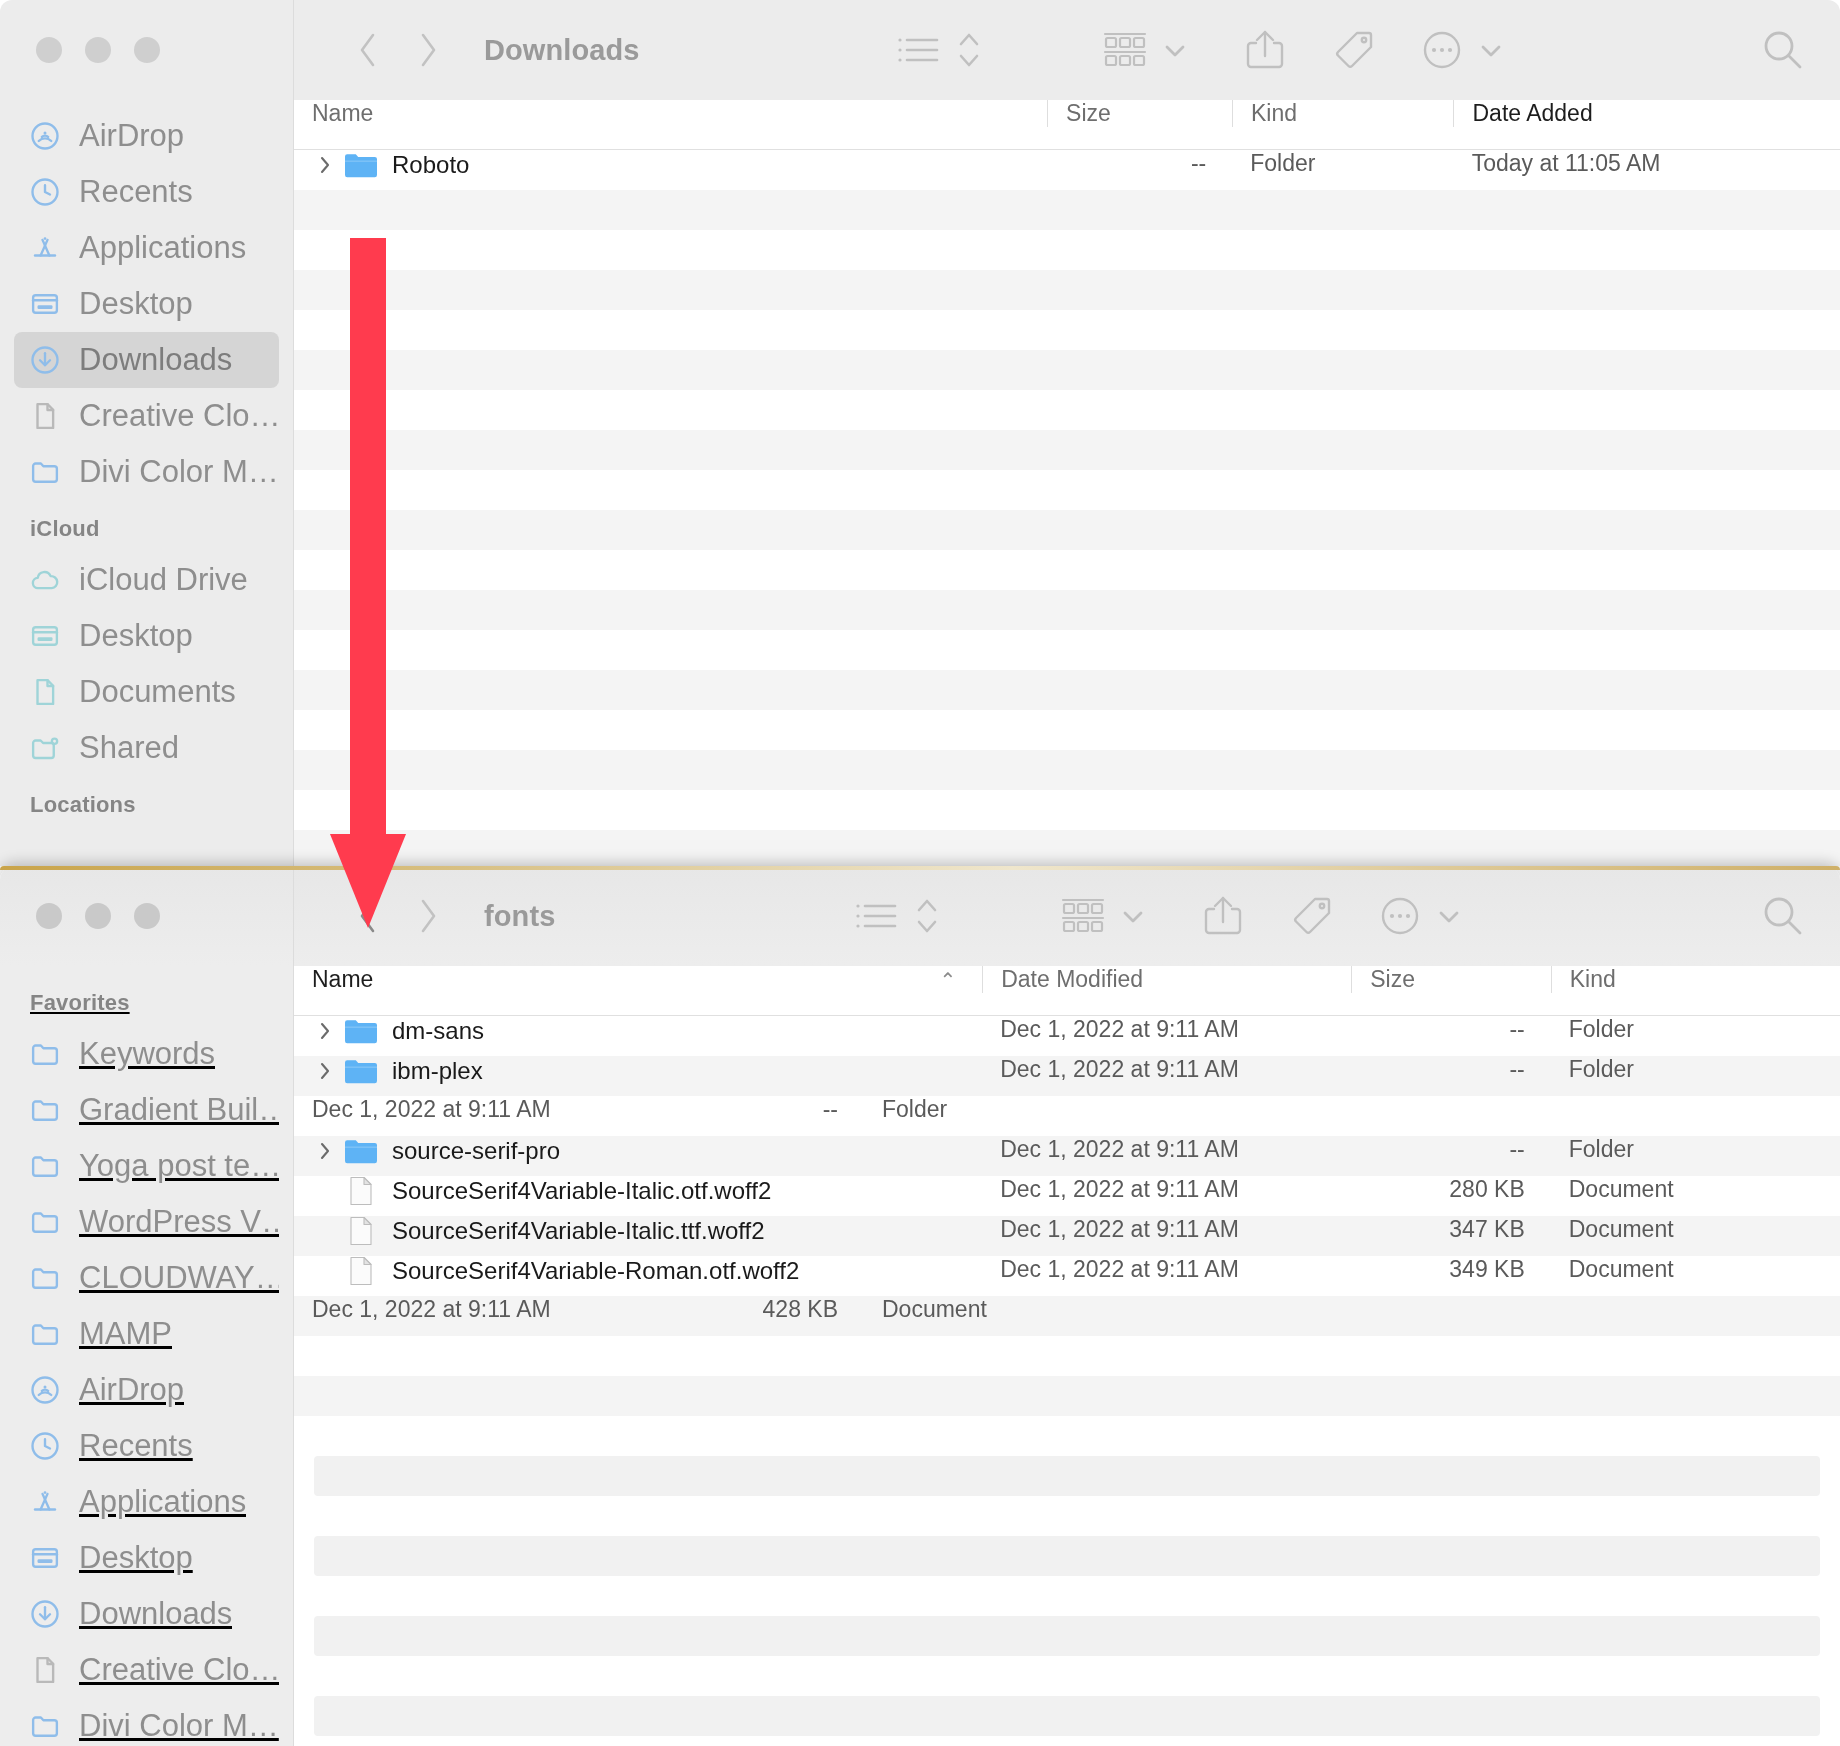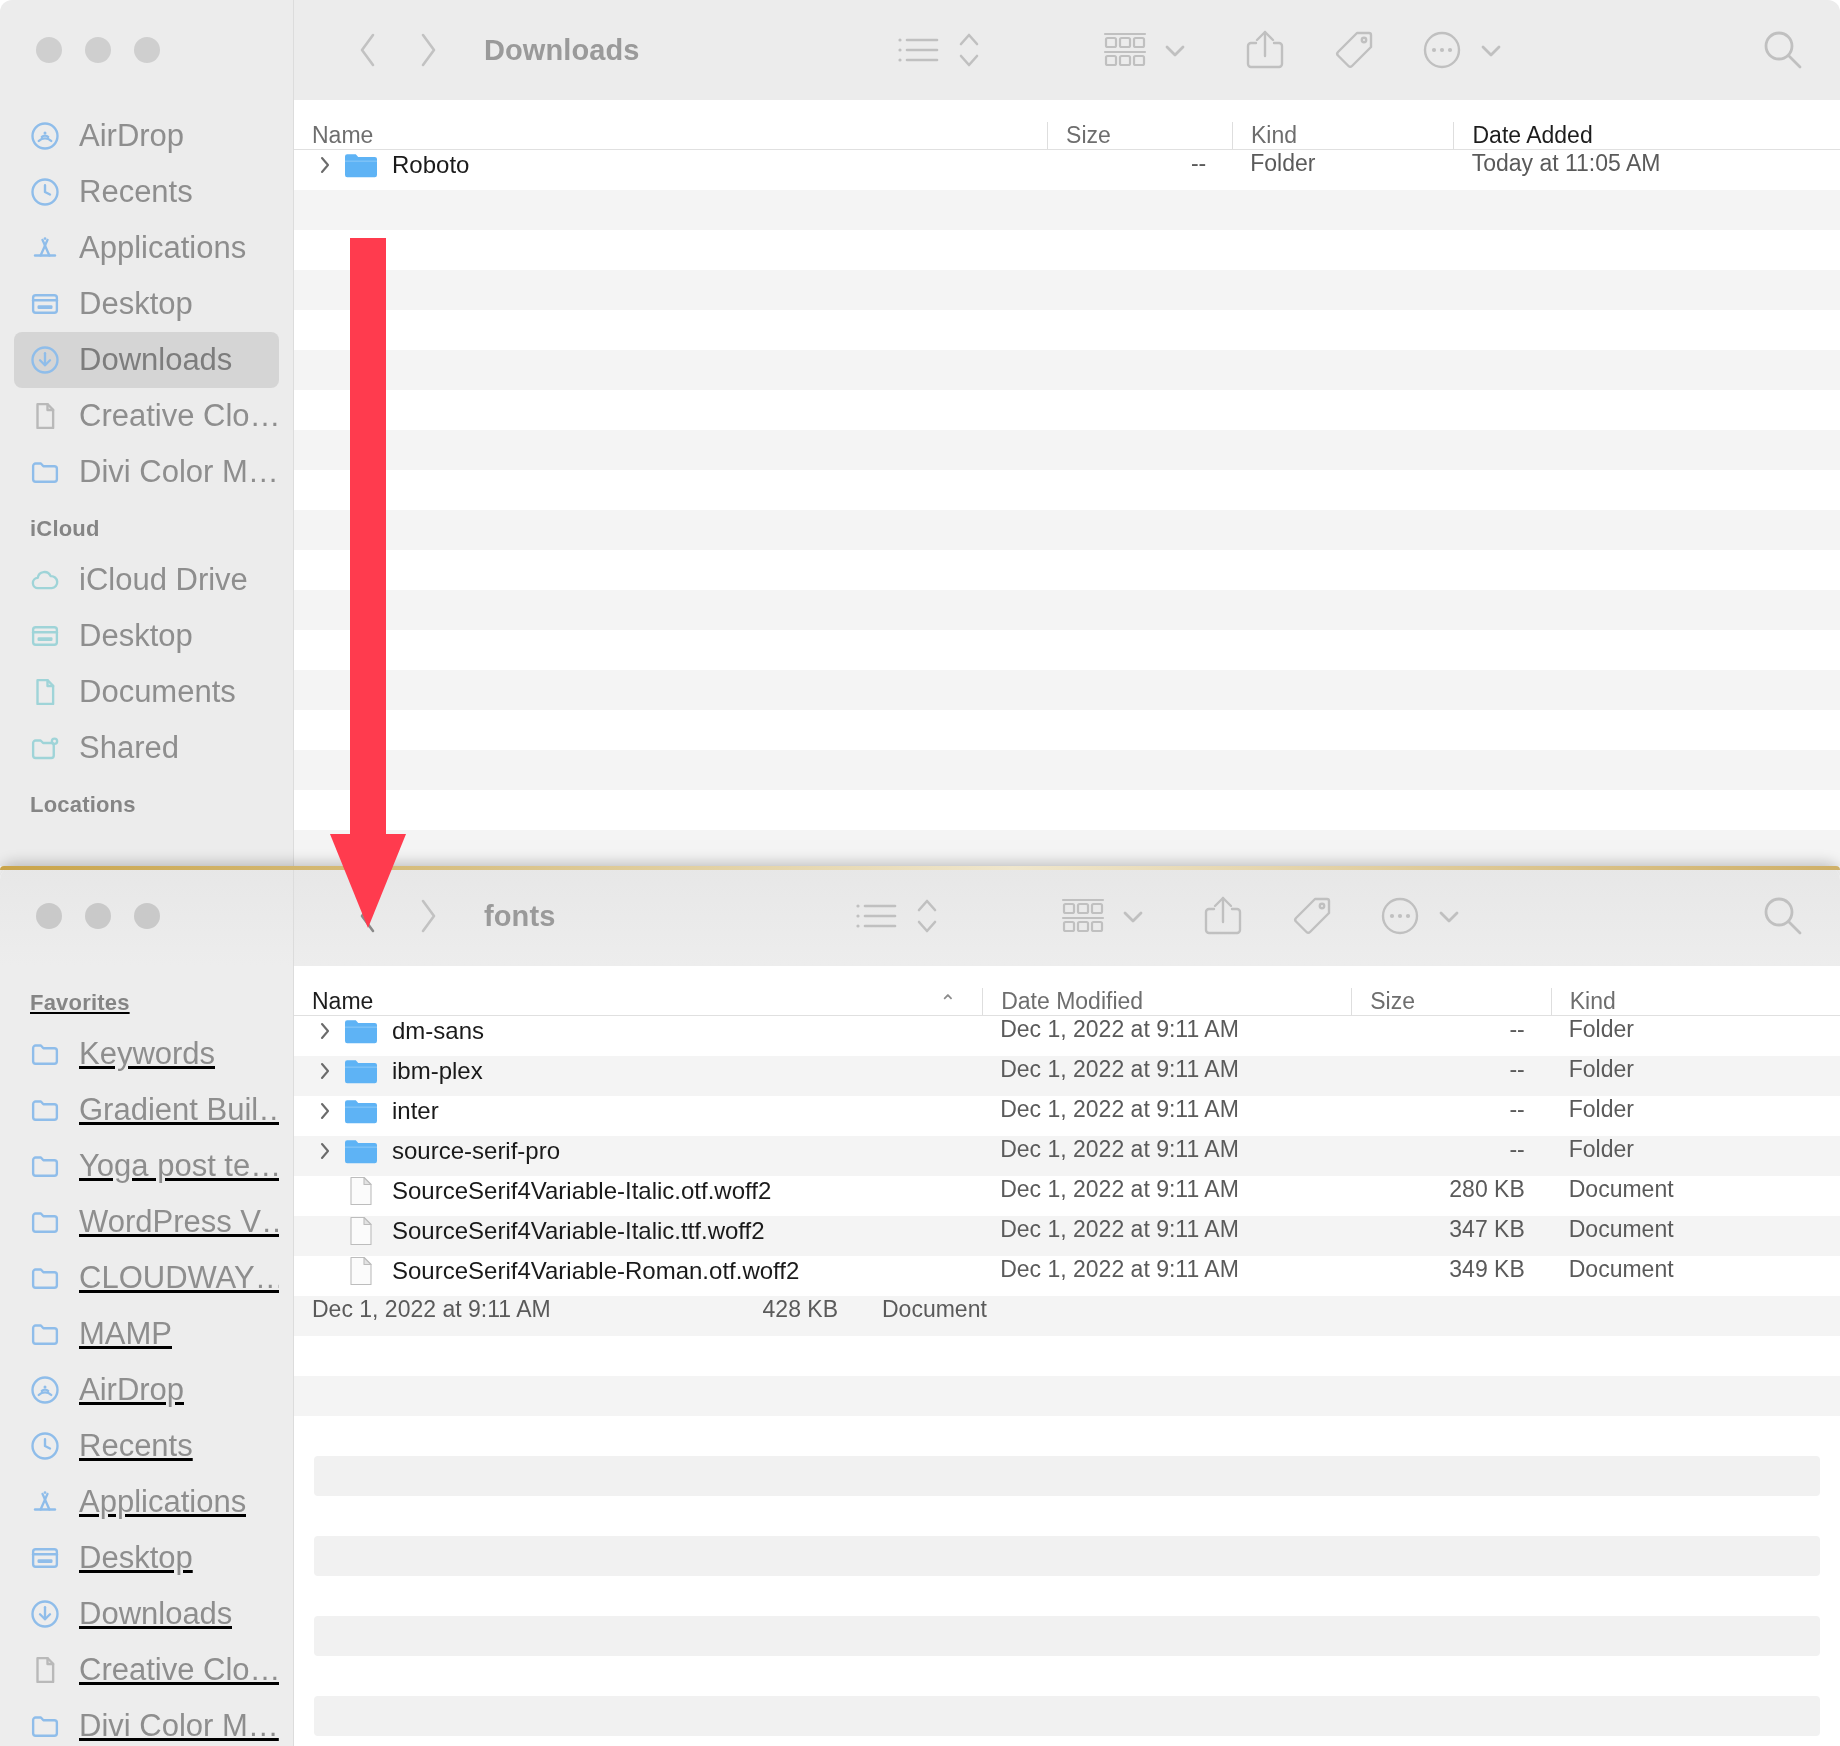--- a/index.html
+++ b/index.html
@@ -105,21 +105,21 @@
   .side-icon { width: 30px; height: 30px; display: flex; align-items: center; justify-content: center; flex: 0 0 30px; }
   .side-icon svg { width: 30px; height: 30px; }
   .ic-blue { color: #8fbdea; }
   .ic-teal { color: #9fd4d8; }
   .ic-gray { color: #b9b9b9; }
 
   
   .content { flex: 1; background: #ffffff; display: flex; flex-direction: column; overflow: hidden; }
 
   .col-head {
-    display: flex; height: 50px; align-items: flex-end;
+    display: flex; height: 50px; align-items: flex-start;
     background: #ffffff;
     border-bottom: 1px solid #e0e0e0;
     font-size: 23px;
   }
   .col-head .cell {
     display: flex; align-items: center;
     color: #6e6e6e;
     border-left: 1px solid #dedede;
     padding-left: 18px;
     position: relative;
@@ -717,34 +717,20 @@
                     <path d="M1 10.6h32v1.1H1Z" fill="#88c8f8"></path>
                   </svg>
                 </span>
         <span>ibm-plex</span>
       </div>
               <div class="cell cell-date" style="width:370px">Dec 1, 2022 at 9:11 AM</div>
               <div class="cell num cell-size" style="width:200px">--</div>
               <div class="cell cell-kind" style="width:290px">Folder</div>
             </div>
             <div class="row">
-      <div class="cell" style="width:690px">
-        <span class="disclosure">
-          <svg width="18" height="24" viewBox="0 0 18 24" fill="none" stroke="currentColor" stroke-width="2.1" stroke-linecap="round" stroke-linejoin="round">
-                    <polyline points="6,5 12,12 6,19"></polyline>
-                  </svg>
-        </span>
-        <span class="file-ic">
-                  <svg viewBox="0 0 34 30">
-                    <path d="M1 6.5a2.2 2.2 0 0 1 2.2-2.2h8.6l2.4 2.6h16.6a2.2 2.2 0 0 1 2.2 2.2v16a2.2 2.2 0 0 1-2.2 2.2H3.2A2.2 2.2 0 0 1 1 25.1Z" fill="#5EB3F5"></path>
-                    <path d="M1 10.6h32v1.1H1Z" fill="#88c8f8"></path>
-                  </svg>
-                </span>
-        <span>inter</span>
-      </div>
               <div class="cell cell-date" style="width:370px">Dec 1, 2022 at 9:11 AM</div>
               <div class="cell num cell-size" style="width:200px">--</div>
               <div class="cell cell-kind" style="width:290px">Folder</div>
             </div>
             <div class="row alt">
       <div class="cell" style="width:690px">
         <span class="disclosure">
           <svg width="18" height="24" viewBox="0 0 18 24" fill="none" stroke="currentColor" stroke-width="2.1" stroke-linecap="round" stroke-linejoin="round">
                     <polyline points="6,5 12,12 6,19"></polyline>
                   </svg>

